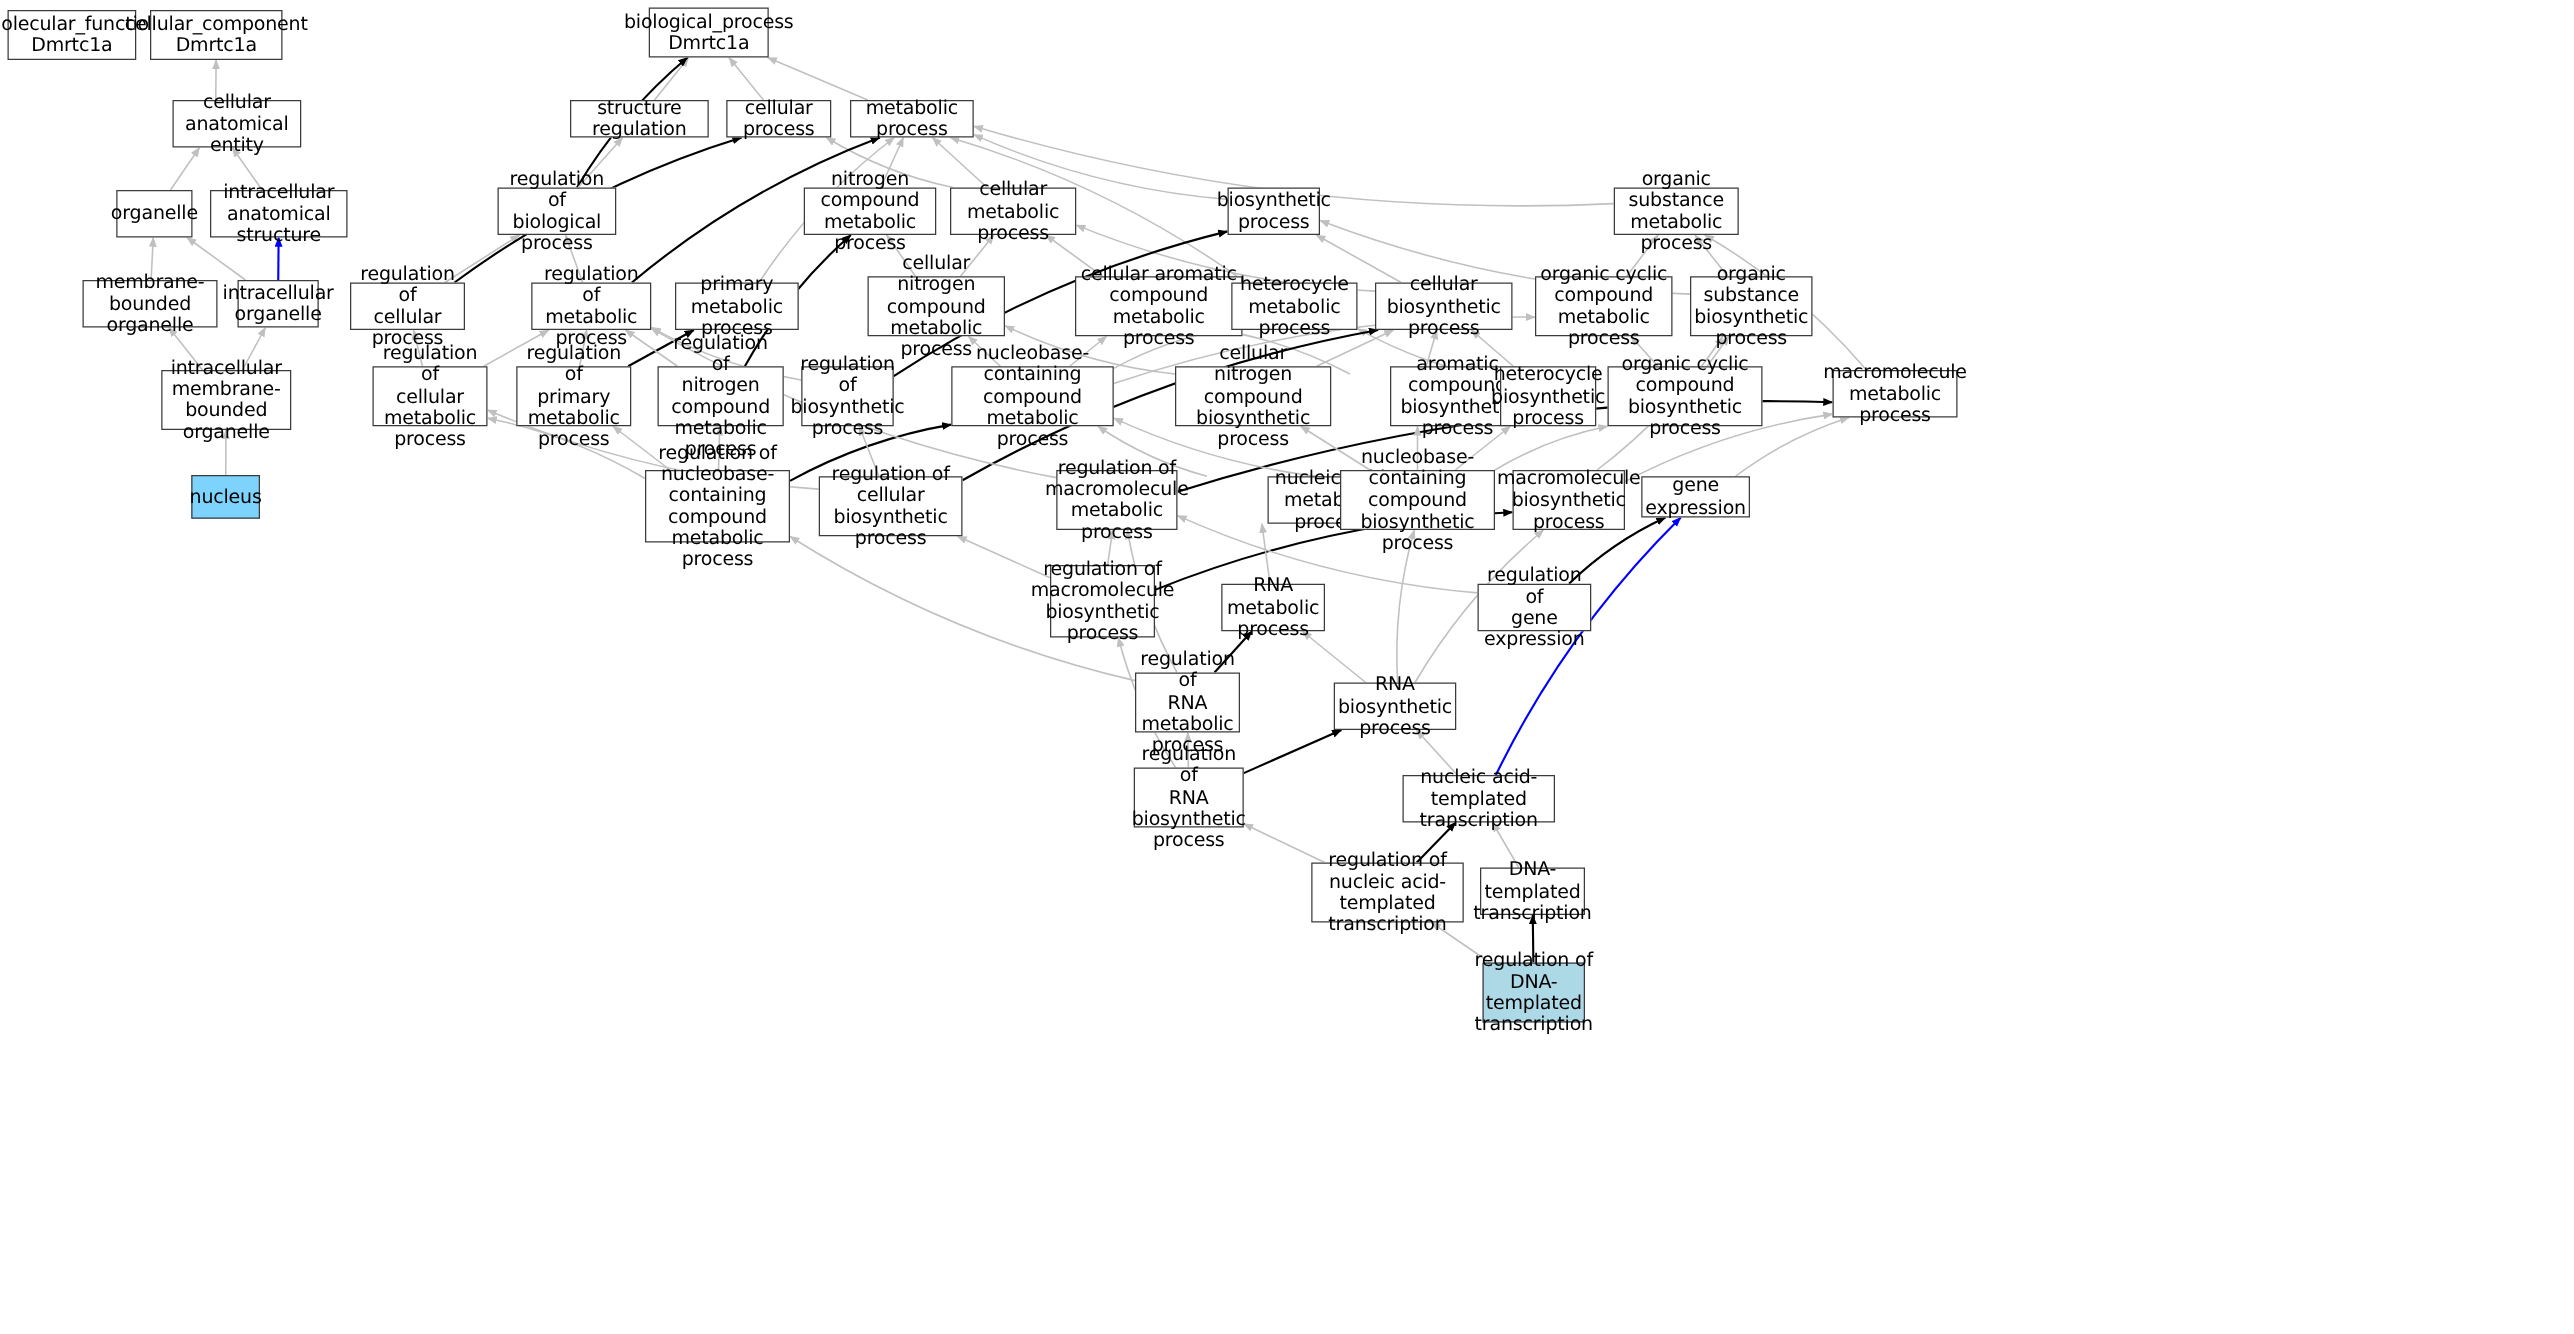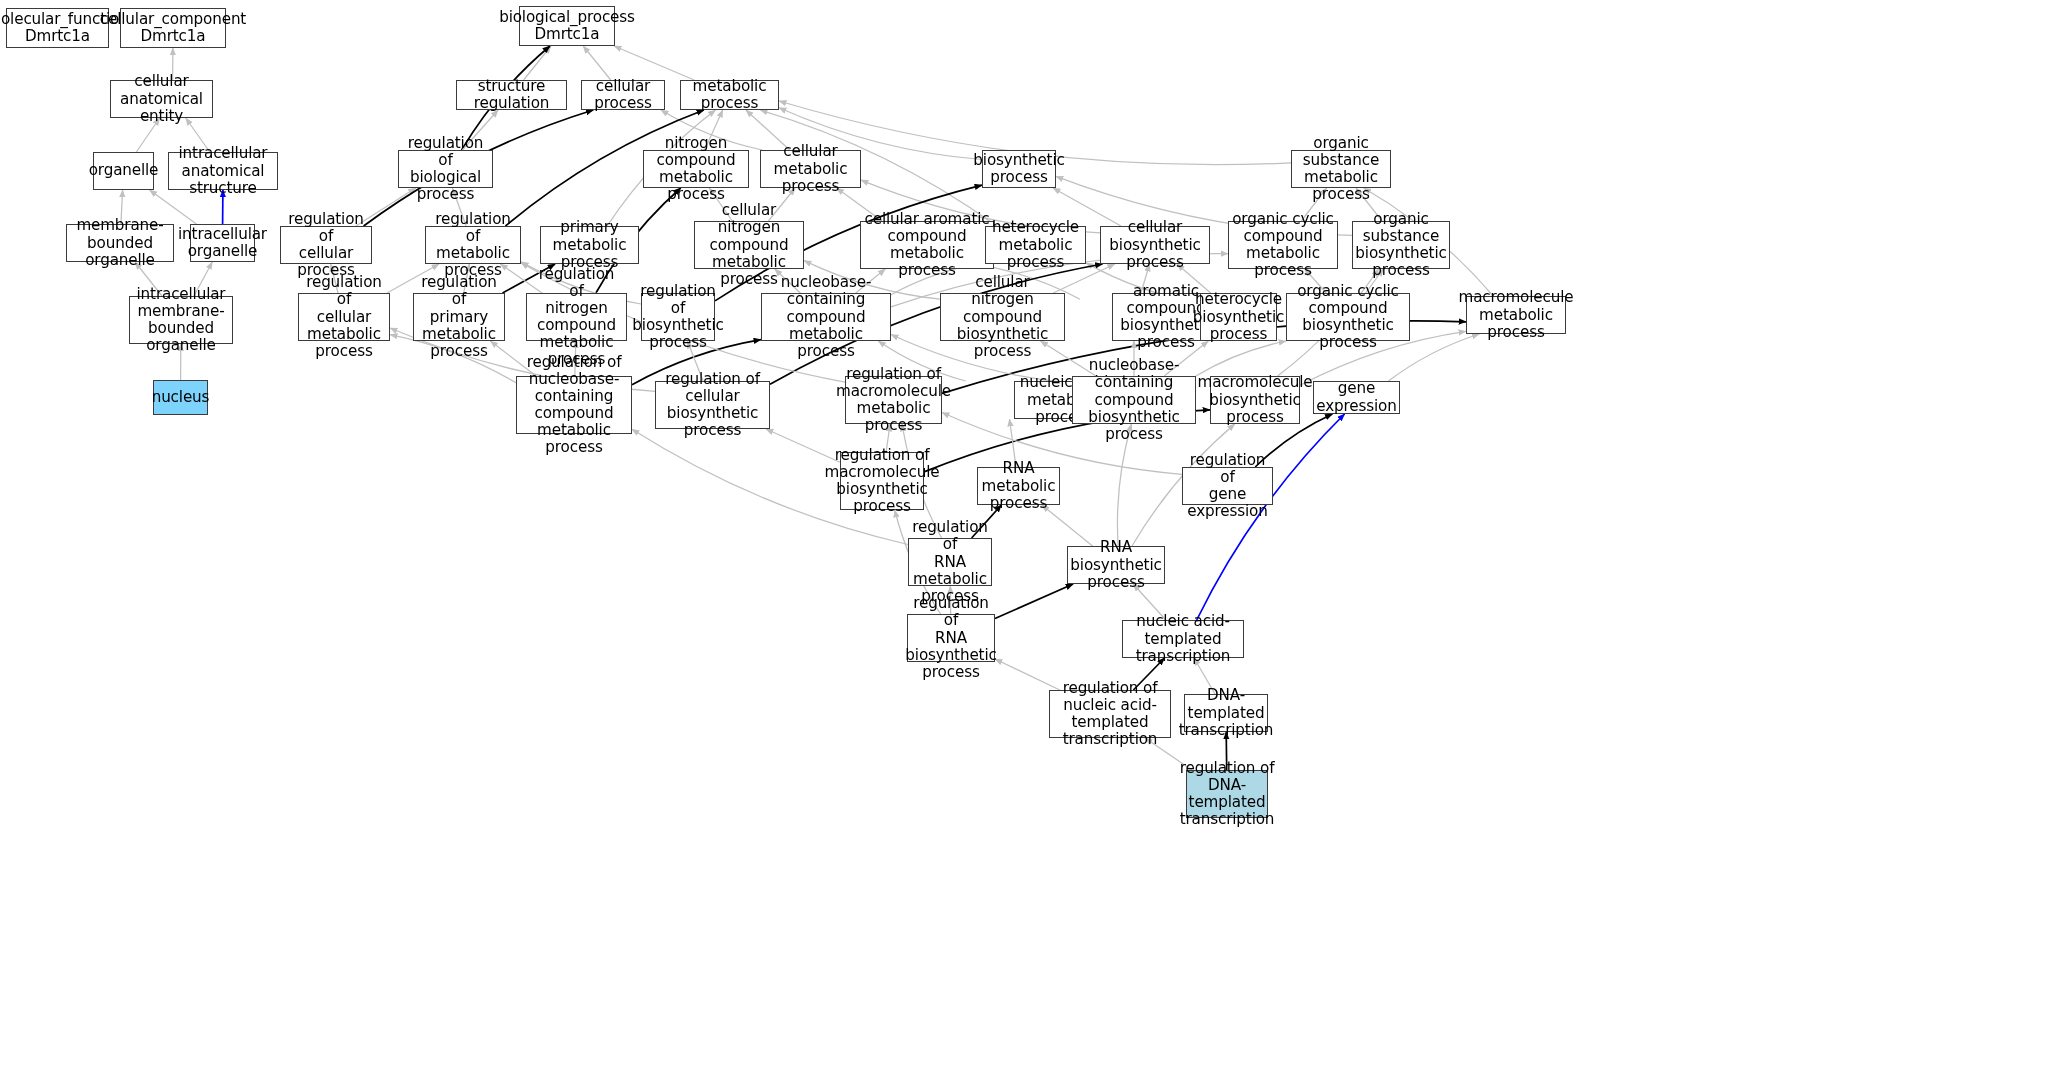--- a/index.html
+++ b/index.html
@@ -136,21 +136,21 @@
       <path d="M1191.9,770.0 Q1168.5,754.0 1145.1,738.0" fill="none" stroke="#c0c0c0" stroke-width="1.25" marker-end="url(#a-is_a)"></path>
       <path d="M1226.7,770.0 Q1226.5,751.0 1226.2,732.0" fill="none" stroke="#000000" stroke-width="1.7" marker-end="url(#a-part_of)"></path>
     </svg>
   <div id="nodelayer">
       <div class="node" style="left: 6px; top: 8px; width: 103px; height: 40px; border-color: rgb(59, 59, 59);">molecular_function
 Dmrtc1a</div>
       <div class="node" style="left: 120px; top: 8px; width: 106px; height: 40px; border-color: rgb(59, 59, 59);">cellular_component
 Dmrtc1a</div>
       <div class="node" style="left: 519px; top: 6px; width: 96px; height: 40px; border-color: rgb(59, 59, 59);">biological_process
 Dmrtc1a</div>
-      <div class="node" style="left: 110px; top: 80px; width: 103px; height: 38px; border-color: rgb(59, 59, 59);">cellular anatomical
+      <div class="node" style="left: 138px; top: 80px; width: 103px; height: 38px; border-color: rgb(59, 59, 59);">cellular anatomical
 entity</div>
       <div class="node" style="left: 456px; top: 80px; width: 111px; height: 30px; border-color: rgb(59, 59, 59);">structure regulation</div>
       <div class="node" style="left: 581px; top: 80px; width: 84px; height: 30px; border-color: rgb(59, 59, 59);">cellular process</div>
       <div class="node" style="left: 680px; top: 80px; width: 99px; height: 30px; border-color: rgb(59, 59, 59);">metabolic process</div>
       <div class="node" style="left: 93px; top: 152px; width: 61px; height: 38px; border-color: rgb(59, 59, 59);">organelle</div>
       <div class="node" style="left: 168px; top: 152px; width: 110px; height: 38px; border-color: rgb(59, 59, 59);">intracellular
 anatomical structure</div>
       <div class="node" style="left: 398px; top: 150px; width: 95px; height: 38px; border-color: rgb(59, 59, 59);">regulation of
 biological process</div>
       <div class="node" style="left: 643px; top: 150px; width: 106px; height: 38px; border-color: rgb(59, 59, 59);">nitrogen compound

